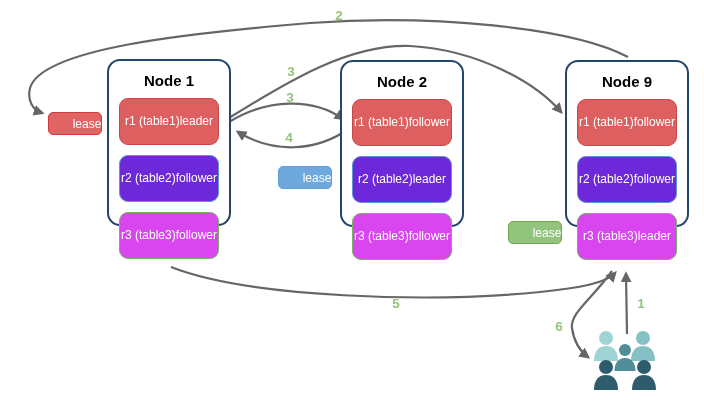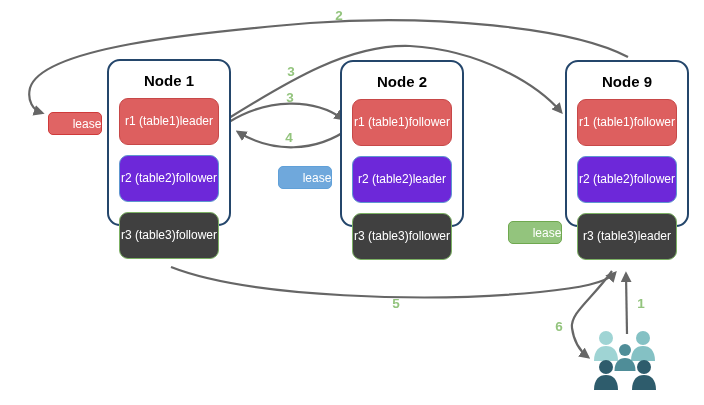--- a/index.html
+++ b/index.html
@@ -40,21 +40,21 @@
     display: flex;
     flex-direction: row;
     align-items: center;
     justify-content: center;
     text-align: center;
     box-sizing: border-box;
     border: 1.5px solid transparent;
   }
   .replica.red   { background: #dd5f5f; border-color: #c74848; }
   .replica.blue  { background: #6d28d9; border-color: #5e97cf; }
-  .replica.green { background: #404040; border-color: #7cb164; }
+  .replica.green { background: #d946ef; border-color: #7cb164; }
 
   .lease {
     position: absolute;
     width: 54px;
     height: 23px;
     border-radius: 5px;
     color: #ffffff;
     font-size: 12px;
     display: flex;
     align-items: center;

